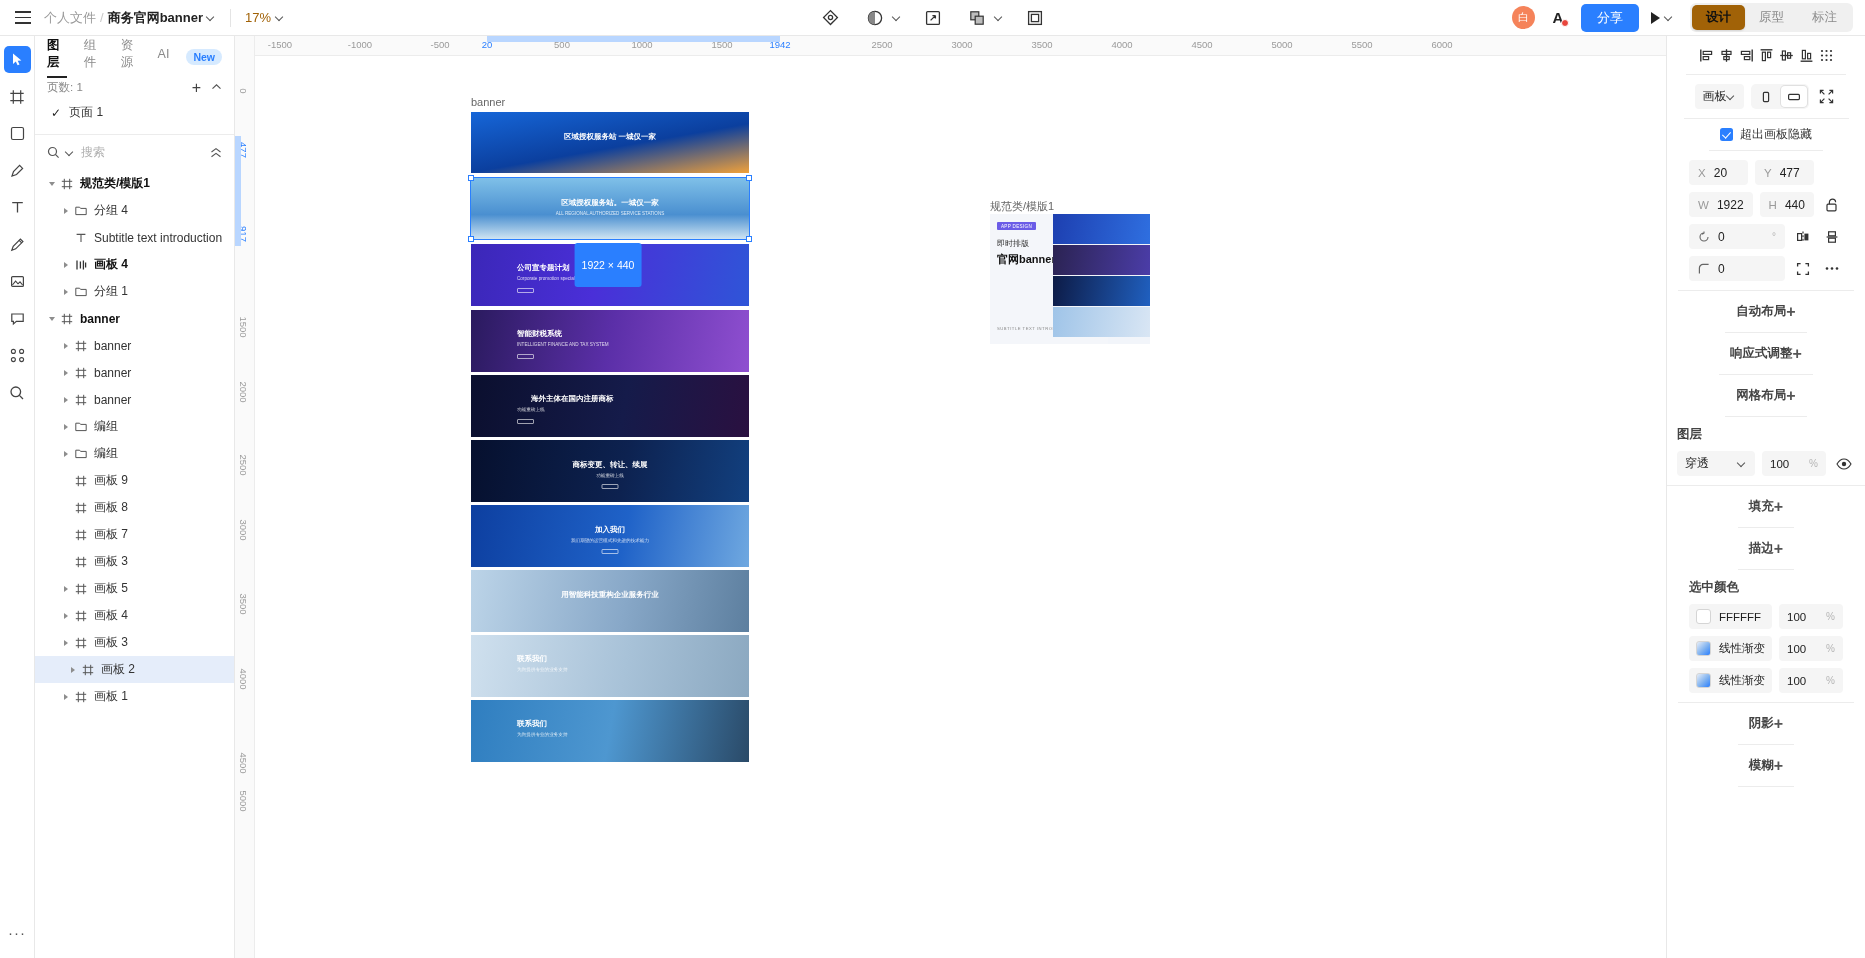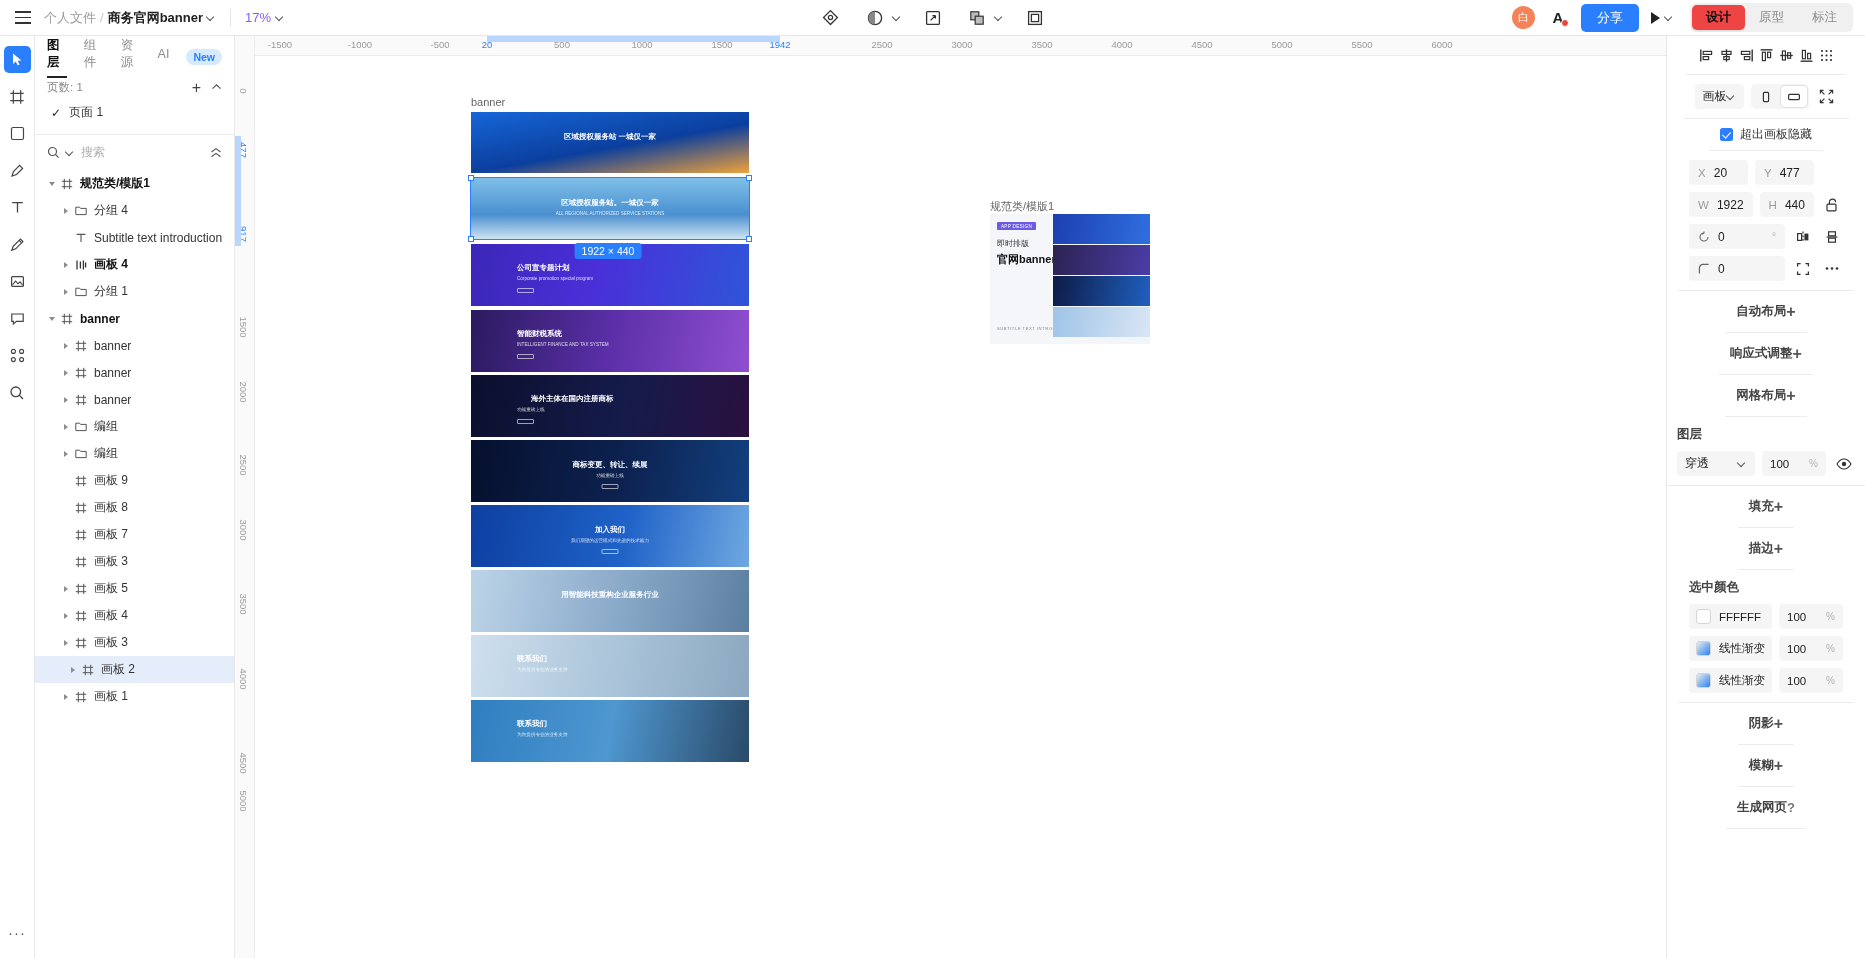--- a/index.html
+++ b/index.html
@@ -20,21 +20,21 @@
   .hamburger i { display:block; width:16px; height:1.6px; background:#333; }
   .crumb { display:flex; align-items:center; gap:4px; margin-left:6px; font-size:13px; }
   .crumb .folder { color:#9a9a9a; }
   .crumb .sep { color:#c8c8c8; }
   .crumb .fname { color:#222; font-weight:bold; }
   .caret { display:inline-block; width:9px; height:9px; position:relative; }
   .caret::after { content:""; position:absolute; left:0; top:1px; width:5px; height:5px;
                   border-right:1.3px solid #555; border-bottom:1.3px solid #555;
                   transform:rotate(45deg); }
   .vdiv { width:1px; height:18px; background:#e4e4e4; margin:0 14px; }
-  .zoom { display:flex; align-items:center; gap:5px; font-size:13px; color:#8b5cf6; cursor:pointer;}
+  .zoom { display:flex; align-items:center; gap:5px; font-size:13px; color:#a16207; cursor:pointer;}
 
   .tb-center { position:absolute; left:50%; transform:translateX(-50%);
                display:flex; align-items:center; gap:18px; }
   .ticon { width:26px; height:26px; display:flex; align-items:center; justify-content:center;
            cursor:pointer; border-radius:3px; }
   .tgrp { display:flex; align-items:center; gap:5px; }
 
   .tb-right { margin-left:auto; display:flex; align-items:center; gap:12px; padding-right:12px; }
   .avatar { width:23px; height:23px; border-radius:50%; background:#f5835a; color:#fff;
             font-size:11px; display:flex; align-items:center; justify-content:center; cursor:pointer;}
@@ -42,21 +42,21 @@
            justify-content:center; font-weight:bold; font-size:15px; color:#222; cursor:pointer;}
   .aicon .dot { position:absolute; right:0px; bottom:2px; width:8px; height:8px; border-radius:50%;
                 background:#e8453c; border:1.4px solid #fff; }
   .share { background:#2a7fff; color:#fff; font-size:13px; border:none; border-radius:5px;
            padding:5px 16px; cursor:pointer; }
   .playgrp { display:flex; align-items:center; gap:5px; cursor:pointer; }
   .play { width:0; height:0; border-left:9px solid #222; border-top:6px solid transparent;
           border-bottom:6px solid transparent; }
   .segs { display:flex; background:#f0f0f0; border-radius:6px; padding:2px; margin-left:4px;}
   .seg { font-size:12.5px; padding:4px 14px; border-radius:5px; color:#8a8a8a; cursor:pointer; }
-  .seg.on { background:#ef4444; color:#111; font-weight:bold; box-shadow:0 1px 2px rgba(0,0,0,.12); }
+  .seg.on { background:#a16207; color:#111; font-weight:bold; box-shadow:0 1px 2px rgba(0,0,0,.12); }
 
   
   .main { flex:1; display:flex; min-height:0; }
 
   
   .rail { width:35px; flex:0 0 35px; border-right:1px solid #e8e8e8; background:#fff;
           display:flex; flex-direction:column; align-items:center; padding-top:10px; gap:10px; }
   .rail-btn { width:27px; height:27px; display:flex; align-items:center; justify-content:center;
               border-radius:5px; cursor:pointer; color:#444; }
   .rail-btn.on { background:#2a7fff; color:#fff; }
@@ -109,21 +109,21 @@
   .rtickv.hl { color:#2a7fff; }
   .rulerband { position:absolute; top:0; height:6px; background:#b9d6ff; }
   .rulerbandv { position:absolute; left:0; width:6px; background:#b9d6ff; }
   .stage { position:absolute; inset:20px 0 0 20px; overflow:hidden; }
 
   .artboard-title { position:absolute; font-size:11px; color:#666; }
   .board { position:absolute; background:#fff; }
   .bsel { outline:1.5px solid #2a7fff; }
   .handle { position:absolute; width:6px; height:6px; background:#fff; border:1.2px solid #2a7fff; }
   .dimbadge { position:absolute; background:#2a7fff; color:#fff; font-size:10.5px;
-              border-radius:3px; padding:2px 7px; white-space:nowrap; transform:translateX(-50%); }
+              border-radius:3px; padding:16px 7px; white-space:nowrap; transform:translateX(-50%); }
   .bnr { position:absolute; left:0; top:0; right:0; bottom:0; overflow:hidden; }
   .bnr .cap { position:absolute; color:#fff; white-space:nowrap; }
   .bnr .t1 { font-size:7.5px; font-weight:bold; }
   .bnr .t2 { font-size:4.6px; opacity:.8; }
   .bnr .btn { position:absolute; border:.6px solid rgba(255,255,255,.6); border-radius:1px;
               width:17px; height:5px; }
 
   
   .thumbTitle { position:absolute; font-size:11px; color:#666; }
   .thumb { position:absolute; background:#f2f5fa; overflow:hidden; }
@@ -945,20 +945,16 @@
       </div>
 
       <div class="secthead">
         <span>阴影</span>
         <span class="plus2">+</span>
       </div>
       <div class="secthead">
         <span>模糊</span>
         <span class="plus2">+</span>
       </div>
-      <div class="secthead">
-        <span>生成网页</span>
-        <span class="qmark">?</span>
-      </div>
     </div>
 
   </div>
 </div>
 
 </body></html>

